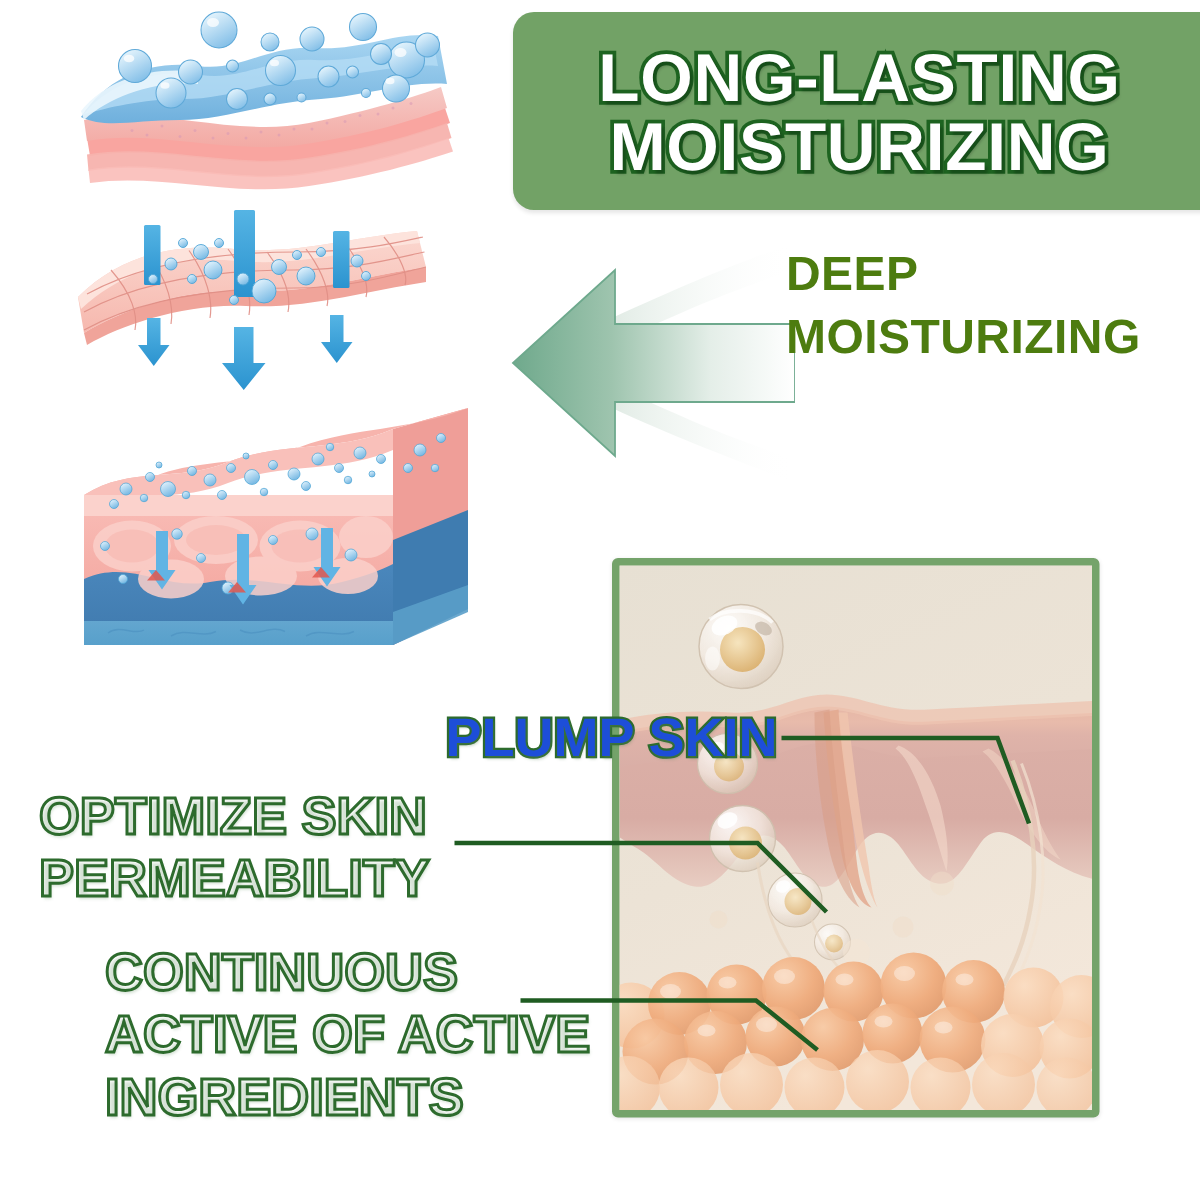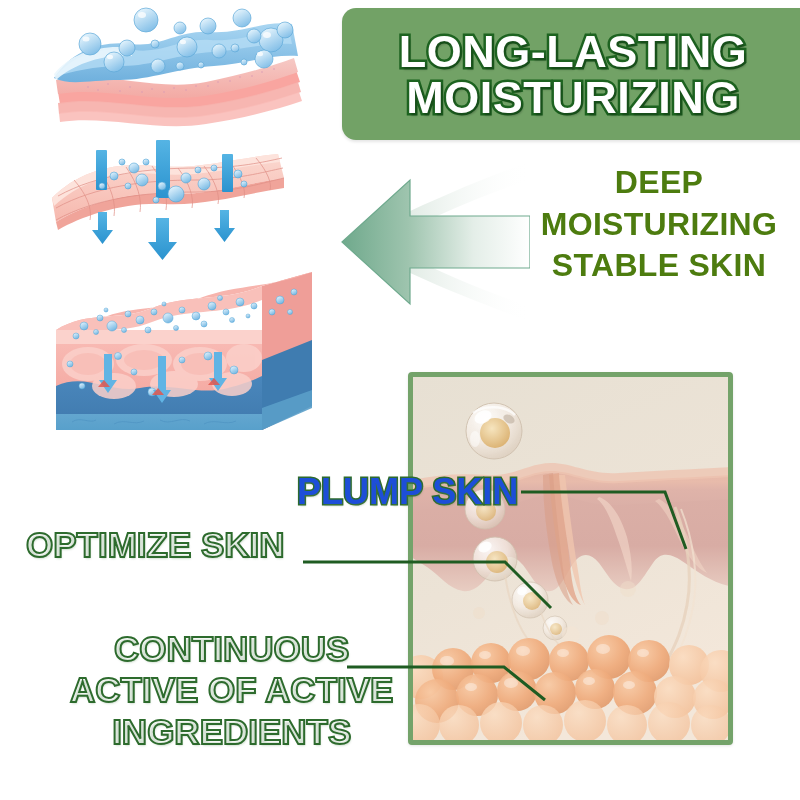--- a/index.html
+++ b/index.html
@@ -1,21 +1,21 @@
 <!DOCTYPE html>
 <html><head>
 <meta charset="utf-8">
 <style>
   html,body{margin:0;padding:0;}
   body{
     width:800px;height:800px;overflow:hidden;background:#ffffff;
     font-family:"Liberation Sans","DejaVu Sans",sans-serif;
     position:relative;
   }
-  #stage{position:absolute;left:0;top:0;width:796px;height:800px;text-align:center;}
+  #stage{position:absolute;left:0;top:0;width:796px;height:800px;}
 
   
   .banner{
     position:absolute;left:342px;top:8px;width:462px;height:132px;
     background:#72a266;border-radius:14px 0 0 14px;
     box-shadow:0 2px 3px rgba(0,0,0,.10);
   }
   .banner-text{
     position:absolute;left:342px;top:10px;width:462px;height:130px;
     display:flex;flex-direction:column;align-items:center;justify-content:center;
@@ -347,21 +347,20 @@
 
   <div class="banner"></div>
   <div class="banner-text">
     <span>LONG-LASTING</span>
     <span>MOISTURIZING</span>
   </div>
 
   <div class="deep-block">
     <span>DEEP</span>
     <span>MOISTURIZING</span>
-    <span>STABLE SKIN</span>
   </div>
 
   <div class="panel">
     <svg class="panel-img" viewBox="0 0 315 363" preserveAspectRatio="none">
       <defs>
         <linearGradient id="panelBg" x1="0" y1="0" x2="0.4" y2="1">
           <stop offset="0" stop-color="#e7e0d3"></stop>
           <stop offset="0.55" stop-color="#ece3d6"></stop>
           <stop offset="1" stop-color="#f3e7da"></stop>
         </linearGradient>
@@ -522,20 +521,21 @@
 
     <path d="M347 667 L504 667 L545 700" stroke="#1f5c22" stroke-width="3" fill="none"></path>
   </svg>
 
   <div class="outline-label lbl-plump">
     <span>PLUMP SKIN</span>
   </div>
 
   <div class="outline-label lbl-optimize">
     <span>OPTIMIZE SKIN</span>
+    <span>PERMEABILITY</span>
   </div>
 
   <div class="outline-label lbl-continuous">
     <span>CONTINUOUS</span>
     <span>ACTIVE OF ACTIVE</span>
     <span>INGREDIENTS</span>
   </div>
 
 </div>
 

